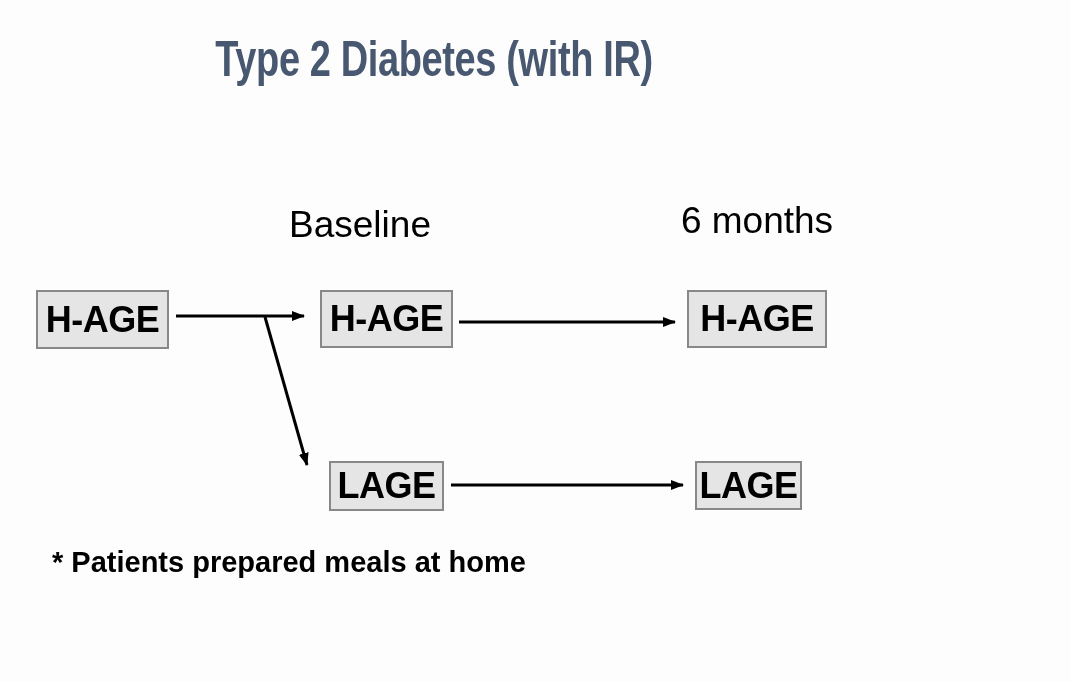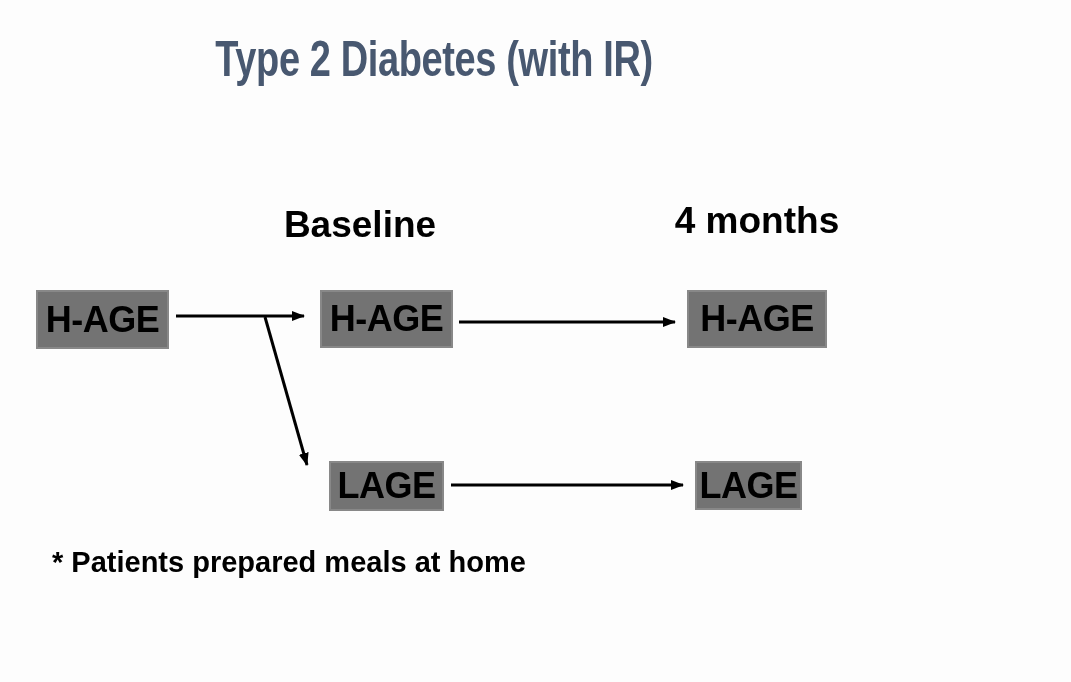--- a/index.html
+++ b/index.html
@@ -31,30 +31,30 @@
     display: inline-block;
     transform: scaleX(0.76);
     transform-origin: center;
     letter-spacing: -0.5px;
   }
   .col-header {
     position: absolute;
     transform: translateX(-50%);
     white-space: nowrap;
     font-size: 37px;
-    font-weight: bold;
+    font-weight: normal;
     line-height: 1;
     text-align: center;
   }
   .col-header.baseline { left: 360px; top: 206px; }
   .col-header.months   { left: 757px; top: 202px; }
   .node {
     position: absolute;
     box-sizing: border-box;
-    background: #737373;
+    background: #e5e5e5;
     border: 2px solid var(--box-border-color, #888888);
     display: flex;
     align-items: center;
     justify-content: center;
     font-size: 36px;
     font-weight: bold;
     line-height: 1;
     letter-spacing: -0.5px;
   }
   .node.b1 { left: 36px;  top: 290px; width: 133px; height: 59px; }
@@ -90,21 +90,21 @@
 </head>
 <body>
 
 <div class="slide">
 
   <div class="slide-title">
     <span class="squeeze">Type 2 Diabetes (with IR)</span>
   </div>
 
   <div class="col-header baseline">Baseline</div>
-  <div class="col-header months">4 months</div>
+  <div class="col-header months">6 months</div>
 
   <svg class="arrows" viewBox="0 0 1071 682" xmlns="http://www.w3.org/2000/svg">
     <defs>
       <marker id="ah" markerWidth="15" markerHeight="12" refX="12" refY="5" orient="auto" markerUnits="userSpaceOnUse">
         <path d="M0,0 L13,5 L0,10 Z" fill="#000000"></path>
       </marker>
     </defs>
     <line x1="176" y1="316" x2="304" y2="316" stroke="#000000" stroke-width="3" marker-end="url(#ah)"></line>
     <line x1="265" y1="317" x2="307" y2="465" stroke="#000000" stroke-width="3" marker-end="url(#ah)"></line>
     <line x1="459" y1="322" x2="675" y2="322" stroke="#000000" stroke-width="3" marker-end="url(#ah)"></line>

